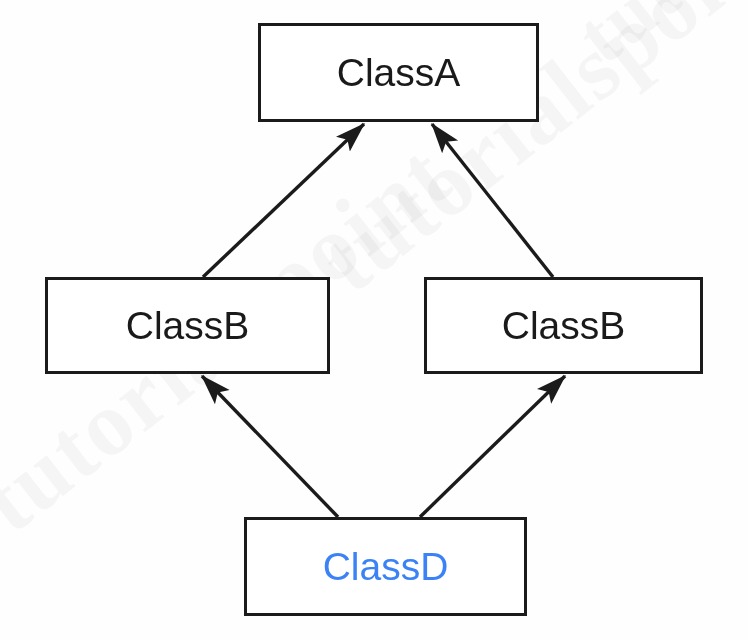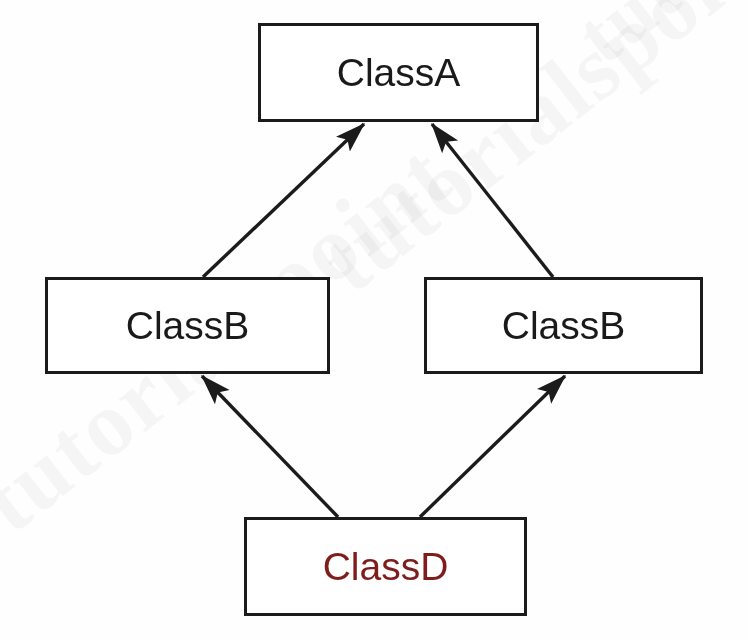--- a/index.html
+++ b/index.html
@@ -106,16 +106,16 @@
 
   <div class="class-box" style="left: 258px; top: 23px; width: 281px; height: 99px; border-color: rgb(27, 27, 27);">
     <span class="class-name" style="color: rgb(26, 26, 26);">ClassA</span>
   </div>
 
   <div class="class-box" style="left: 424px; top: 277px; width: 279px; height: 97px; border-color: rgb(27, 27, 27);">
     <span class="class-name" style="color: rgb(26, 26, 26);">ClassB</span>
   </div>
 
   <div class="class-box" style="left: 244px; top: 517px; width: 283px; height: 99px; border-color: rgb(27, 27, 27);">
-    <span class="class-name" style="color: #7f1d1d;">ClassD</span>
+    <span class="class-name" style="color: #3b82f6;">ClassD</span>
   </div>
 
 </div>
 
 </body></html>

